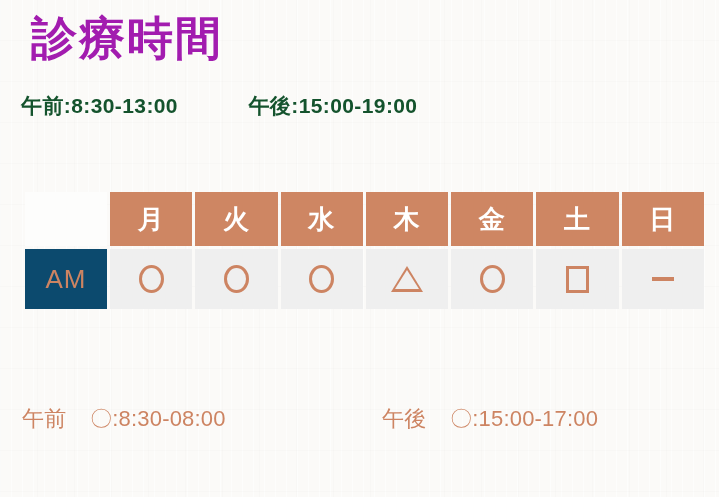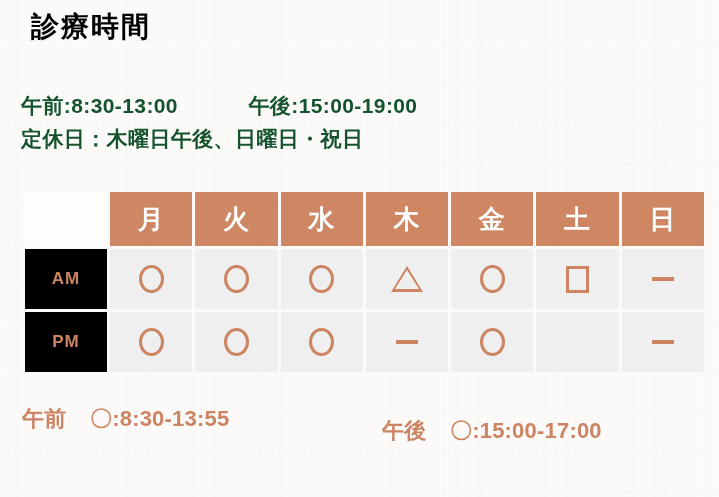--- a/index.html
+++ b/index.html
@@ -27,26 +27,27 @@
     width: 719px;
     height: 497px;
     box-sizing: border-box;
   }
 
   
   .title {
     position: absolute;
     left: 31px;
     top: 8px;
-    font-size: 28px;
+    font-size: 46px;
     font-weight: bold;
     letter-spacing: 2px;
-    color: #000000;
+    color: #a21caf;
     line-height: 1.35;
     white-space: nowrap;
+    font-family: Liberation Serif, serif;
   }
 
   
   .intro {
     position: absolute;
     left: 21px;
     top: 90px;
     width: 690px;
   }
   .intro-line {
@@ -89,24 +90,24 @@
   th.day-cell {
     background: #ce8663;
     color: #ffffff;
     font-size: 26px;
     font-weight: bold;
     letter-spacing: 1px;
     height: 50px;
   }
 
   td.period-cell {
-    background: #000000;
+    background: #0c4a6e;
     color: #cd8462;
-    font-size: 17px;
-    font-weight: bold;
+    font-size: 26px;
+    font-weight: normal;
     letter-spacing: 1px;
     height: 60px;
   }
   td.mark-cell {
     background: #efefef;
     height: 60px;
     font-size: 0;
   }
 
   
@@ -156,36 +157,36 @@
     height: 0;
   }
 
   
   .legend {
     position: absolute;
     left: 22px;
     top: 403px;
     width: 690px;
     font-size: 22px;
-    font-weight: bold;
+    font-weight: normal;
     color: #cd8462;
     letter-spacing: 0.2px;
   }
   .legend-row {
     display: flex;
     align-items: flex-start;
     line-height: 1.45;
     white-space: nowrap;
   }
   .legend-col {
     display: flex;
     align-items: baseline;
   }
   .legend-col.am-col { width: 360px; }
-  .legend-col.pm-col { width: 320px; margin-top: 12px; }
+  .legend-col.pm-col { width: 320px; }
 
   .legend-period {
     display: inline-block;
     width: 68px;
     flex: 0 0 68px;
   }
   .legend-period.indent { visibility: hidden; }
   .legend-text { display: inline-block; }
 </style>
 </head>
@@ -194,21 +195,20 @@
 <div class="page">
 
   <div class="title">診療時間</div>
 
   <div class="intro">
     <div class="intro-line">
       <span>午前:8:30-13:00</span>
       <span class="spacer"></span>
       <span>午後:15:00-19:00</span>
     </div>
-    <div class="intro-line">定休日：木曜日午後、日曜日・祝日</div>
   </div>
 
   <table class="schedule-table">
     <colgroup>
       <col class="label-col">
       <col>
         <col>
         <col>
         <col>
         <col>
@@ -231,38 +231,28 @@
       <tr>
         <td class="period-cell">AM</td>
         <td class="mark-cell"><span class="sym sym-circle"></span></td>
         <td class="mark-cell"><span class="sym sym-circle"></span></td>
         <td class="mark-cell"><span class="sym sym-circle"></span></td>
         <td class="mark-cell"><span class="sym sym-triangle"></span></td>
         <td class="mark-cell"><span class="sym sym-circle"></span></td>
         <td class="mark-cell"><span class="sym sym-square"></span></td>
         <td class="mark-cell"><span class="sym sym-dash"></span></td>
       </tr>
-      <tr>
-        <td class="period-cell">PM</td>
-        <td class="mark-cell"><span class="sym sym-circle"></span></td>
-        <td class="mark-cell"><span class="sym sym-circle"></span></td>
-        <td class="mark-cell"><span class="sym sym-circle"></span></td>
-        <td class="mark-cell"><span class="sym sym-dash"></span></td>
-        <td class="mark-cell"><span class="sym sym-circle"></span></td>
-        <td class="mark-cell"><span class="sym sym-none"></span></td>
-        <td class="mark-cell"><span class="sym sym-dash"></span></td>
-      </tr>
     </tbody>
   </table>
 
   <div class="legend">
     <div class="legend-row">
       <div class="legend-col am-col">
         <span class="legend-period">午前</span>
-        <span class="legend-text">〇:8:30-13:55</span>
+        <span class="legend-text">〇:8:30-08:00</span>
       </div>
       <div class="legend-col pm-col">
         <span class="legend-period">午後</span>
         <span class="legend-text">〇:15:00-17:00</span>
       </div>
     </div>
   </div>
 
 </div>
 

